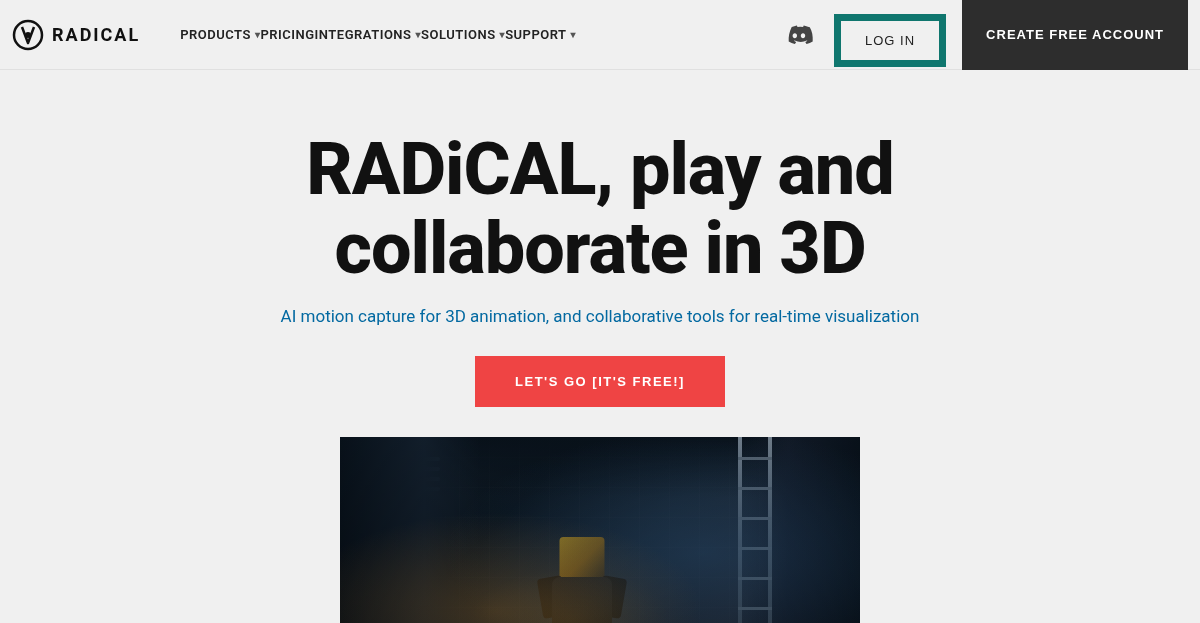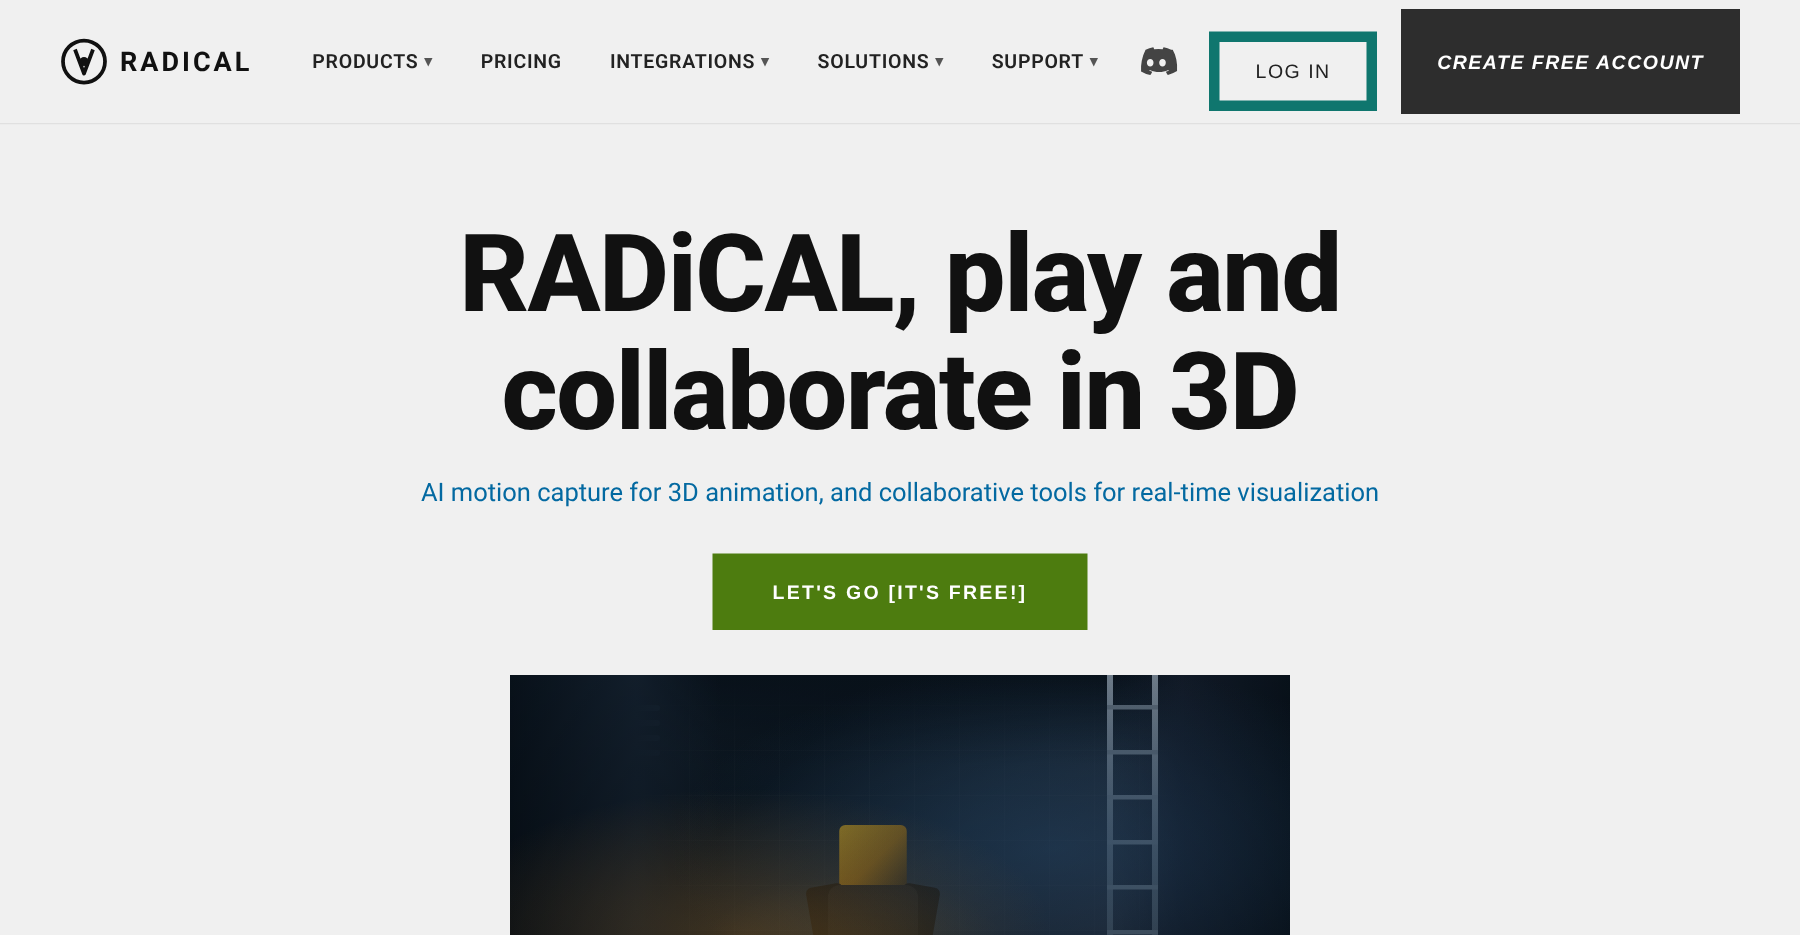--- a/index.html
+++ b/index.html
@@ -14,22 +14,22 @@
       width: 1200px;
       min-height: 623px;
       overflow-x: hidden;
     }
 
     
     .navbar {
       display: flex;
       align-items: center;
       background-color: #f0f0f0;
-      padding: 0 40px;
-      height: 83px;
+      padding: 0 12px;
+      height: 70px;
       border-bottom: 1px solid #e0e0e0;
     }
 
     .logo-area {
       display: flex;
       align-items: center;
       gap: 8px;
       margin-right: 40px;
       text-decoration: none;
     }
@@ -43,21 +43,20 @@
       font-size: 18px;
       font-weight: 700;
       letter-spacing: 2px;
       color: #111;
       text-transform: uppercase;
     }
 
     .nav-links {
       display: flex;
       align-items: center;
-      gap: 32px;
       flex: 1;
     }
 
     .nav-item {
       display: flex;
       align-items: center;
       gap: 4px;
       font-size: 13px;
       font-weight: 600;
       color: #222;
@@ -106,21 +105,20 @@
       border: none;
       color: #fff;
       font-size: 13px;
       font-weight: 700;
       letter-spacing: 1px;
       text-transform: uppercase;
       padding: 14px 24px;
       cursor: pointer;
       white-space: nowrap;
       height: 70px;
-      font-style: italic;
     }
 
     
     .hero {
       display: flex;
       flex-direction: column;
       align-items: center;
       text-align: center;
       padding-top: 60px;
       padding-bottom: 0;
@@ -137,21 +135,21 @@
     }
 
     .hero-subtitle {
       font-size: 17px;
       color: #0369a1;
       margin-top: 18px;
       font-weight: 400;
     }
 
     .cta-btn {
-      background-color: #4d7c0f;
+      background-color: #ef4444;
       border: none;
       color: #fff;
       font-size: 13px;
       font-weight: 700;
       letter-spacing: 1.5px;
       text-transform: uppercase;
       padding: 18px 40px;
       cursor: pointer;
       margin-top: 30px;
       margin-bottom: 30px;

